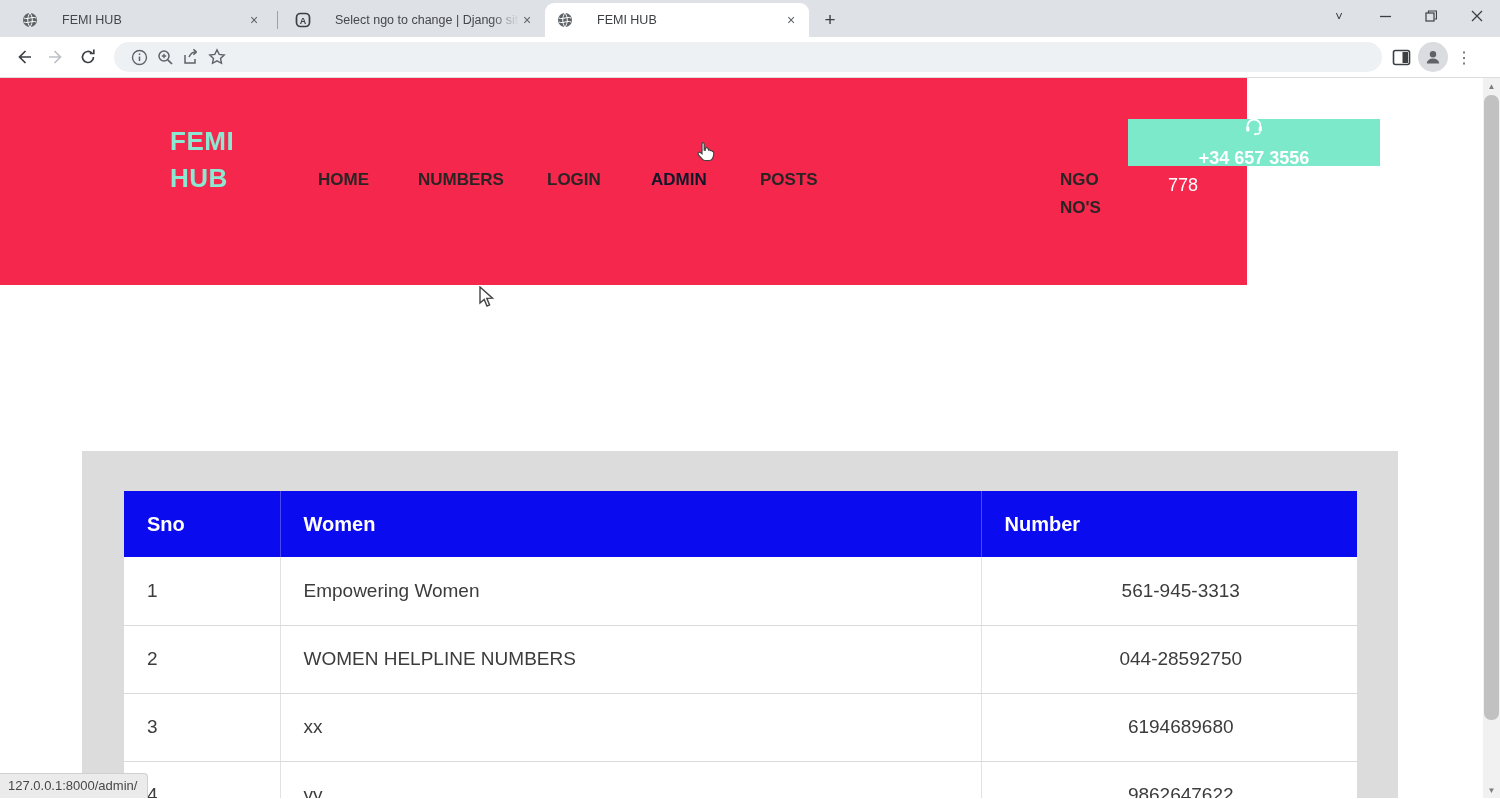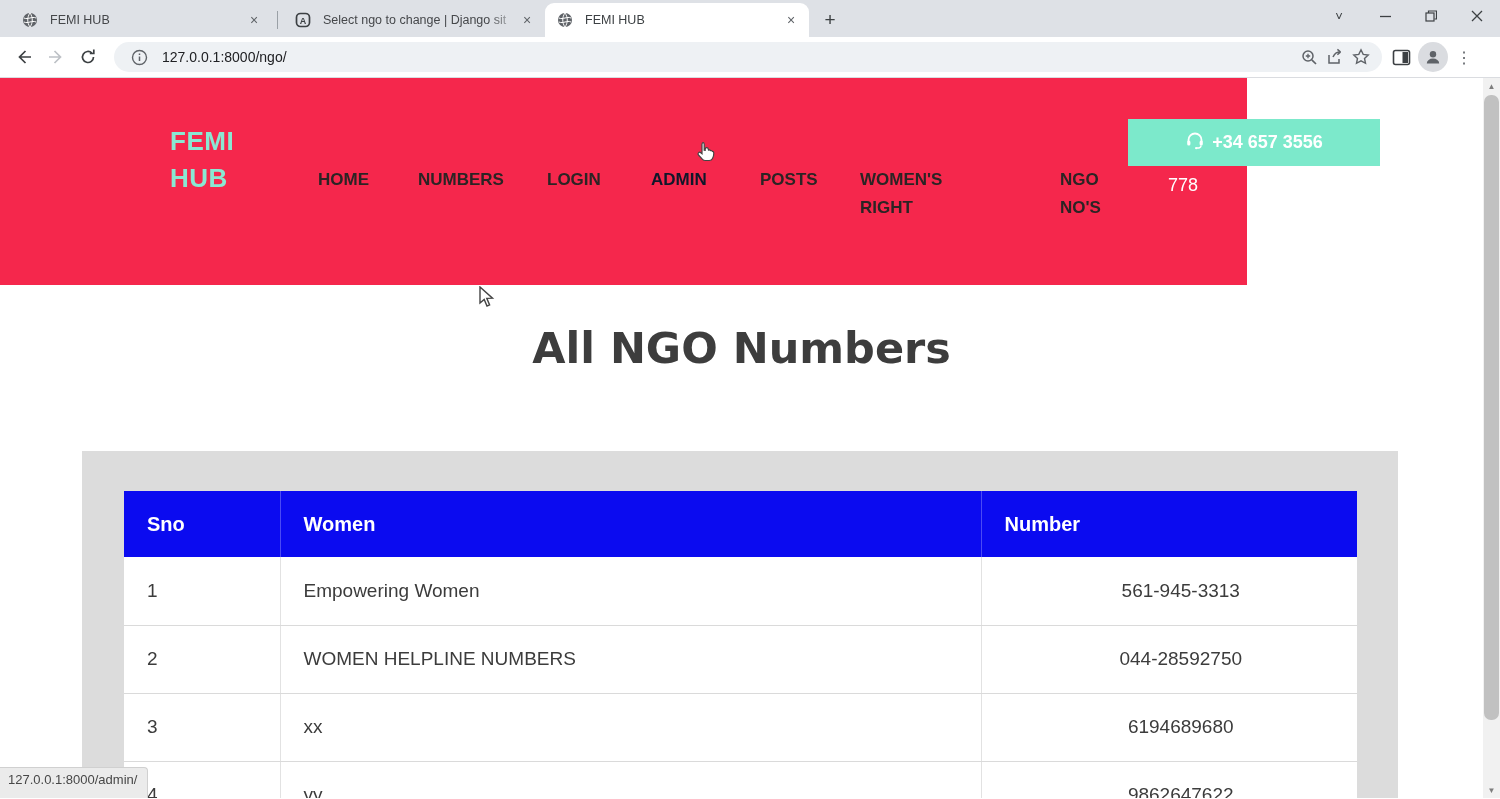--- a/index.html
+++ b/index.html
@@ -3,21 +3,21 @@
 <meta charset="utf-8">
 <style>
   * { margin:0; padding:0; box-sizing:border-box; }
   html,body { width:1500px; height:799px; overflow:hidden; font-family:"Liberation Sans", sans-serif; background:#fff; }
 
   
   .tabstrip { position:relative; width:1500px; height:37px; background:#dee1e6; display:flex; align-items:flex-end; }
   .tab { position:relative; height:34px; display:flex; align-items:center; padding:0 10px 0 12px; font-size:12.5px; color:#45474a; }
   .tab.inactive { width:262px; }
   .tab.active { width:264px; background:#fff; border-radius:9px 9px 0 0; color:#3c4043; }
-  .tab .title { flex:1; margin-left:12px; white-space:nowrap; overflow:hidden; color:inherit; }
+  .tab .title { flex:1; margin-left:24px; white-space:nowrap; overflow:hidden; color:inherit; }
   .tab .fade { -webkit-mask-image:linear-gradient(90deg,#000 85%,transparent); mask-image:linear-gradient(90deg,#000 85%,transparent); }
   .tab-close { width:16px; height:16px; border-radius:50%; display:flex; align-items:center; justify-content:center; color:#5f6368; font-size:14px; line-height:16px; }
   .tab-sep { width:1px; height:18px; background:#9aa0a6; margin:0 5px 8px 5px; }
   .newtab-btn { width:26px; height:26px; margin:0 0 4px 8px; border-radius:50%; display:flex; align-items:center; justify-content:center; font-size:19px; color:#3c4043; }
   .win-controls { position:absolute; top:0; right:0; height:32px; display:flex; align-items:center; }
   .win-btn { width:46px; height:30px; display:flex; align-items:center; justify-content:center; color:#3c4043; font-size:13px; }
   .favicon { width:16px; height:16px; flex:0 0 16px; }
 
   .toolbar { position:relative; width:1500px; height:41px; background:#fff; border-bottom:1px solid #dadce0; display:flex; align-items:center; }
   .nav-ico { width:32px; height:32px; border-radius:50%; display:flex; align-items:center; justify-content:center; font-size:19px; color:#5f6368; }
@@ -32,34 +32,34 @@
 
   
   .page { position:relative; width:1500px; height:720px; background:#fff; overflow:hidden; }
 
   .site-header { position:absolute; left:0; top:0; width:1247px; height:207px; background:#f5274c; }
   .logo { position:absolute; left:170px; top:45px; font-size:26px; font-weight:bold; color:#8ae8d3; line-height:37px; letter-spacing:0.5px; }
   .nav-item { position:absolute; top:52px; font-size:17px; font-weight:bold; color:#2b2424; line-height:28px; cursor:pointer;margin-top:36px; }
   .nav-item.hovered { color:#0f172a; }
   .nav-wrap { width:100px; }
   .nav-wrap2 { width:50px; }
-  .phone-btn { position:absolute; left:1128px; top:41px; width:252px; height:47px; background:#7ce9cb; display:flex; align-items:center; justify-content:center; gap:7px; color:#fff; font-size:18px; font-weight:bold; }
+  .phone-btn { position:absolute; left:1128px; top:41px; width:252px; height:47px; background:#7ce9cb; display:flex; align-items:center; justify-content:center; gap:7px; color:#fff; font-size:18px; font-weight:bold;flex-direction:column; }
   .phone-overflow { position:absolute; left:1168px; top:97px; color:#fff; font-size:18px; font-weight:normal; }
 
   .page-title { position:absolute; left:0; top:245px; width:1483px; text-align:center; font-size:43px; font-weight:bold; color:#3d3d3d; font-family:"DejaVu Sans", sans-serif; }
 
   .card { position:absolute; left:82px; top:373px; width:1316px; height:500px; background:#dcdcdc; }
   table.ngo { position:absolute; left:42px; top:40px; width:1233px; border-collapse:collapse; table-layout:fixed; }
   table.ngo th { background:#0b0bf0; color:#fff; font-size:20px; font-weight:bold; text-align:left; height:66px; padding-left:23px; border-right:1px solid #4a4af5; }
   table.ngo th:last-child { border-right:none; }
   table.ngo td { background:#fff; color:#3c3c3c; font-size:19px; height:68px; padding-left:23px; border-right:1px solid #e2e2e2; border-bottom:1px solid #dadada; }
   table.ngo td:last-child { border-right:none;text-align:center; }
   .col-sno { width:156px; } .col-name { width:701px; } .col-num { width:376px; }
 
-  .status-bubble { position:absolute; left:0; bottom:0; background:#ebebeb; border:1px solid #d0d0d0; border-left:none; border-bottom:none; border-radius:0 4px 0 0; padding:4px 10px 11px 8px; font-size:13px; color:#474747; }
+  .status-bubble { position:absolute; left:0; bottom:0; background:#ebebeb; border:1px solid #d0d0d0; border-left:none; border-bottom:none; border-radius:0 4px 0 0; padding:4px 10px 5px 8px; font-size:13px; color:#474747; }
 
   .scrollbar { position:absolute; right:0; top:0; width:17px; height:720px; background:#f1f1f1; }
   .sb-arrow { position:absolute; left:0; width:17px; height:16px; display:flex; align-items:center; justify-content:center; font-size:8px; color:#7d7d7d; }
   .sb-thumb { position:absolute; left:1px; top:17px; width:15px; height:625px; background:#c1c1c1; border-radius:7px; }
 
   .cursor { position:absolute; pointer-events:none; }
 </style>
 </head>
 <body>
 
@@ -142,21 +142,20 @@
       </svg>
     </div>
 
   <div class="omnibox">
     <span class="ob-ico">
         <svg width="17" height="17" viewBox="0 0 17 17">
           <circle cx="8.5" cy="8.5" r="7" fill="none" stroke="#5f6368" stroke-width="1.4"></circle>
           <path d="M8.5 4.6 v1.5 M8.5 7.6 v4.5" stroke="#5f6368" stroke-width="1.5"></path>
         </svg>
       </span>
-    <span class="url">127.0.0.1:8000/ngo/</span>
     <span class="ob-ico">
         <svg width="17" height="17" viewBox="0 0 17 17">
           <circle cx="7" cy="7" r="5" fill="none" stroke="#5f6368" stroke-width="1.5"></circle>
           <path d="M4.8 7 h4.4 M7 4.8 v4.4" stroke="#5f6368" stroke-width="1.3"></path>
           <path d="M10.8 10.8 L15 15" stroke="#5f6368" stroke-width="1.7"></path>
         </svg>
       </span>
     <span class="ob-ico">
         <svg width="18" height="18" viewBox="0 0 18 18">
           <path d="M3 7 v8 h10 v-4" fill="none" stroke="#5f6368" stroke-width="1.5"></path>
@@ -193,37 +192,35 @@
     <div class="logo">
       <div>FEMI</div>
       <div>HUB</div>
     </div>
 
     <a class="nav-item" style="left:318px">HOME</a>
     <a class="nav-item" style="left:418px">NUMBERS</a>
     <a class="nav-item" style="left:547px">LOGIN</a>
     <a class="nav-item hovered" style="left:651px">ADMIN</a>
     <a class="nav-item" style="left:760px">POSTS</a>
-    <a class="nav-item nav-wrap" style="left:860px">WOMEN'S RIGHT</a>
     <a class="nav-item nav-wrap2" style="left:1060px">NGO NO'S</a>
 
     <div class="phone-btn">
       <span><svg width="20" height="20" viewBox="0 0 20 20">
             <path d="M3.5 12 v-2 a6.5 6.5 0 0 1 13 0 v2" fill="none" stroke="#fff" stroke-width="1.8"></path>
             <rect x="2.2" y="10.5" width="3.2" height="5" rx="1.5" fill="#fff"></rect>
             <rect x="14.6" y="10.5" width="3.2" height="5" rx="1.5" fill="#fff"></rect>
             <path d="M16 15.5 c0 2 -2 2.6 -4 2.6" fill="none" stroke="#fff" stroke-width="1.5"></path>
             <circle cx="11.2" cy="18.1" r="1.2" fill="#fff"></circle>
           </svg></span>
       <span>+34 657 3556</span>
     </div>
     <div class="phone-overflow">778</div>
   </div>
 
-  <div class="page-title">All NGO Numbers</div>
 
   <div class="card">
     <table class="ngo">
       <colgroup>
           <col class="col-sno">
           <col class="col-name">
           <col class="col-num">
         </colgroup>
       <thead>
         <tr>

